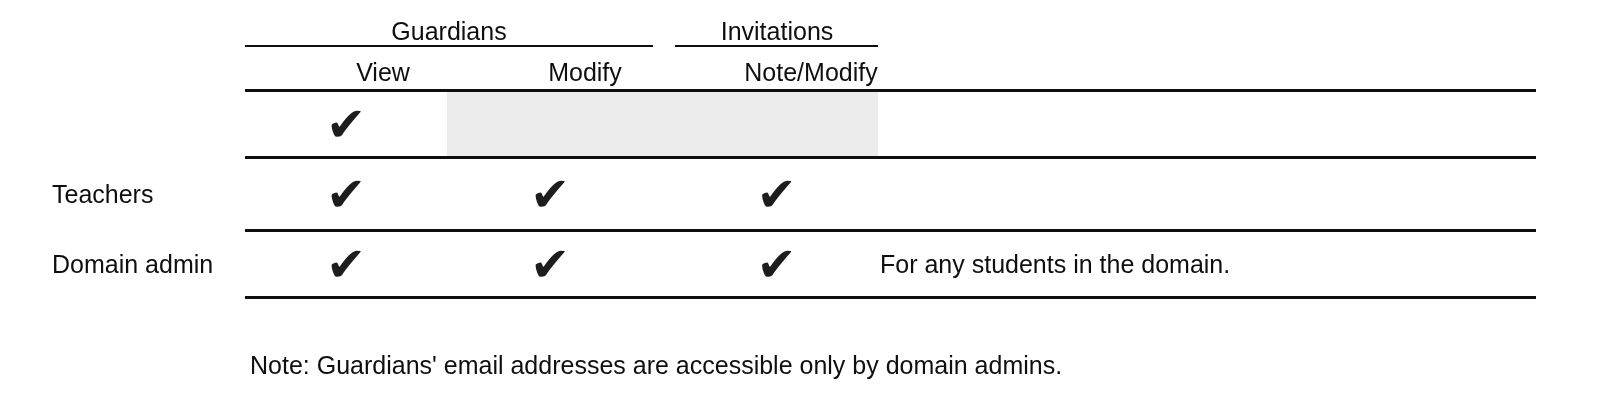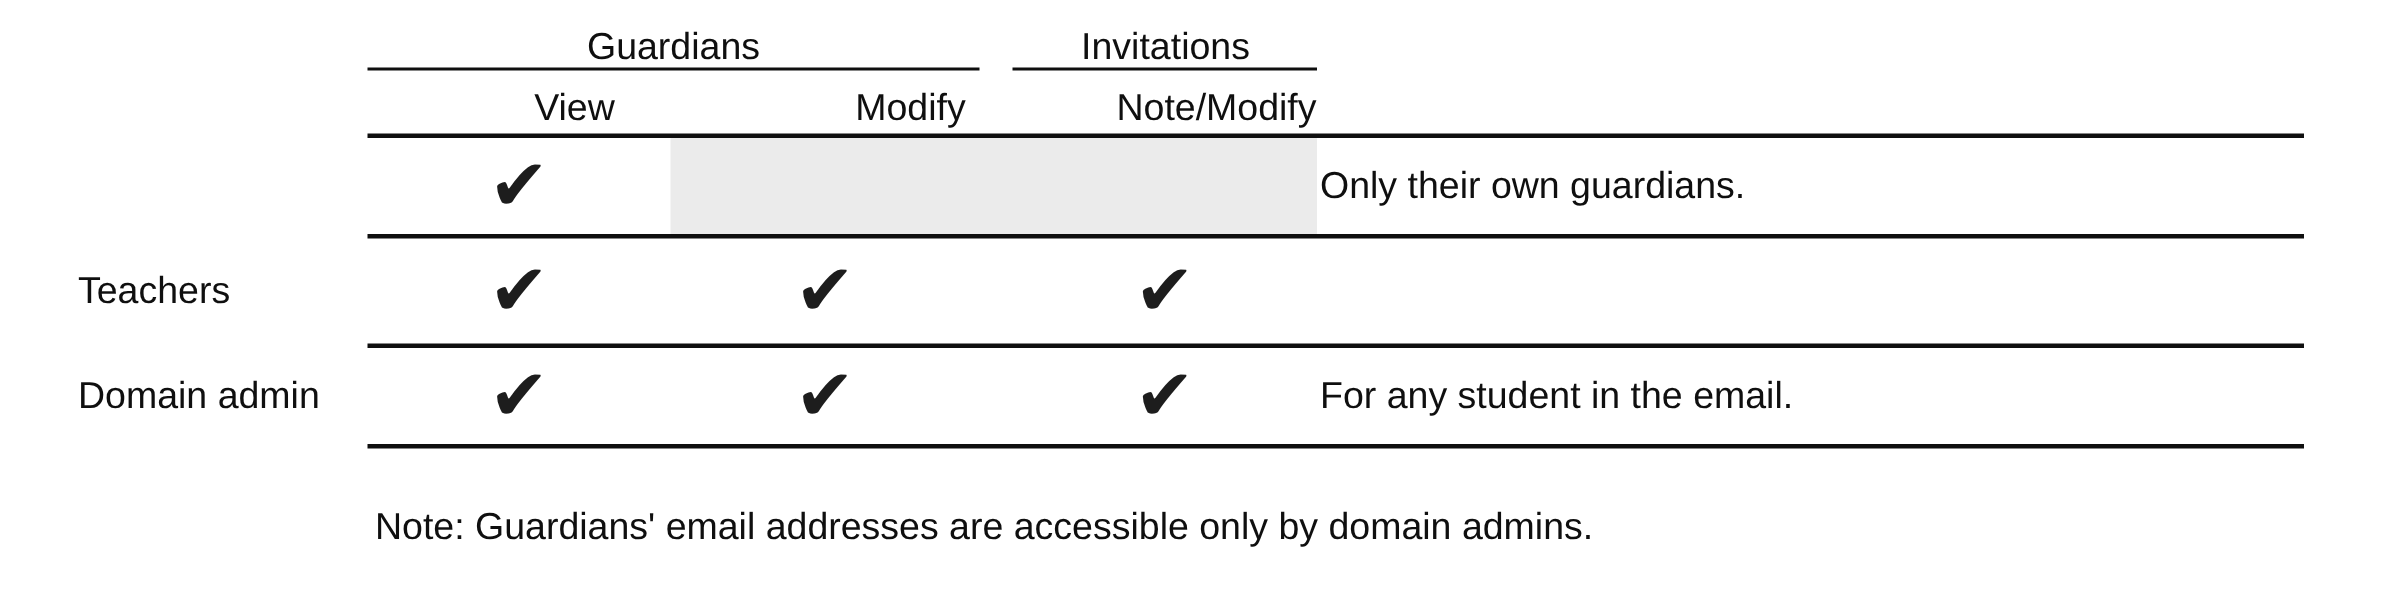--- a/index.html
+++ b/index.html
@@ -29,21 +29,21 @@
   .chead {
     position: absolute;
     top: 57px;
     height: 30px;
     line-height: 30px;
     transform: translateX(-50%);
     white-space: nowrap;
     margin-left: 34px;
   }
   .chead.c1 { left: 349px; }
-  .chead.c2 { left: 573px; }
+  .chead.c2 { left: 551px; }
   .chead.c3 { left: 777px; }
 
   
   .uline {
     position: absolute;
     top: 45px;
     height: 2px;
     background: #0f0f0f;
   }
   .uline.u1 { left: 245px; width: 408px; }
@@ -107,21 +107,21 @@
     width: 431px;
     top: 0;
     height: 100%;
     background: #ebebeb;
   }
 
   
   .footnote {
     position: absolute;
     left: 250px;
-    top: 336px;
+    top: 350px;
     height: 30px;
     line-height: 30px;
     white-space: nowrap;
   }
 </style>
 </head>
 <body>
 
 <div class="canvas">
 
@@ -137,33 +137,32 @@
   <div class="hline l1"></div>
   <div class="hline l2"></div>
   <div class="hline l3"></div>
   <div class="hline l4"></div>
 
   <div class="row r0">
     <div class="disabled-region"></div>
     <div class="cell view check">✔</div>
     <div class="cell modify check"></div>
     <div class="cell vm check"></div>
-    <div class="cell note">Only their own guardians.</div>
   </div>
 
   <div class="row r1">
     <div class="cell role">Teachers</div>
     <div class="cell view check">✔</div>
     <div class="cell modify check">✔</div>
     <div class="cell vm check">✔</div>
   </div>
 
   <div class="row r2">
     <div class="cell role">Domain admin</div>
     <div class="cell view check">✔</div>
     <div class="cell modify check">✔</div>
     <div class="cell vm check">✔</div>
-    <div class="cell note">For any student in the email.</div>
+    <div class="cell note">For any students in the domain.</div>
   </div>
 
   <div class="footnote">Note: Guardians' email addresses are accessible only by domain admins.</div>
 
 </div>
 
 </body></html>

